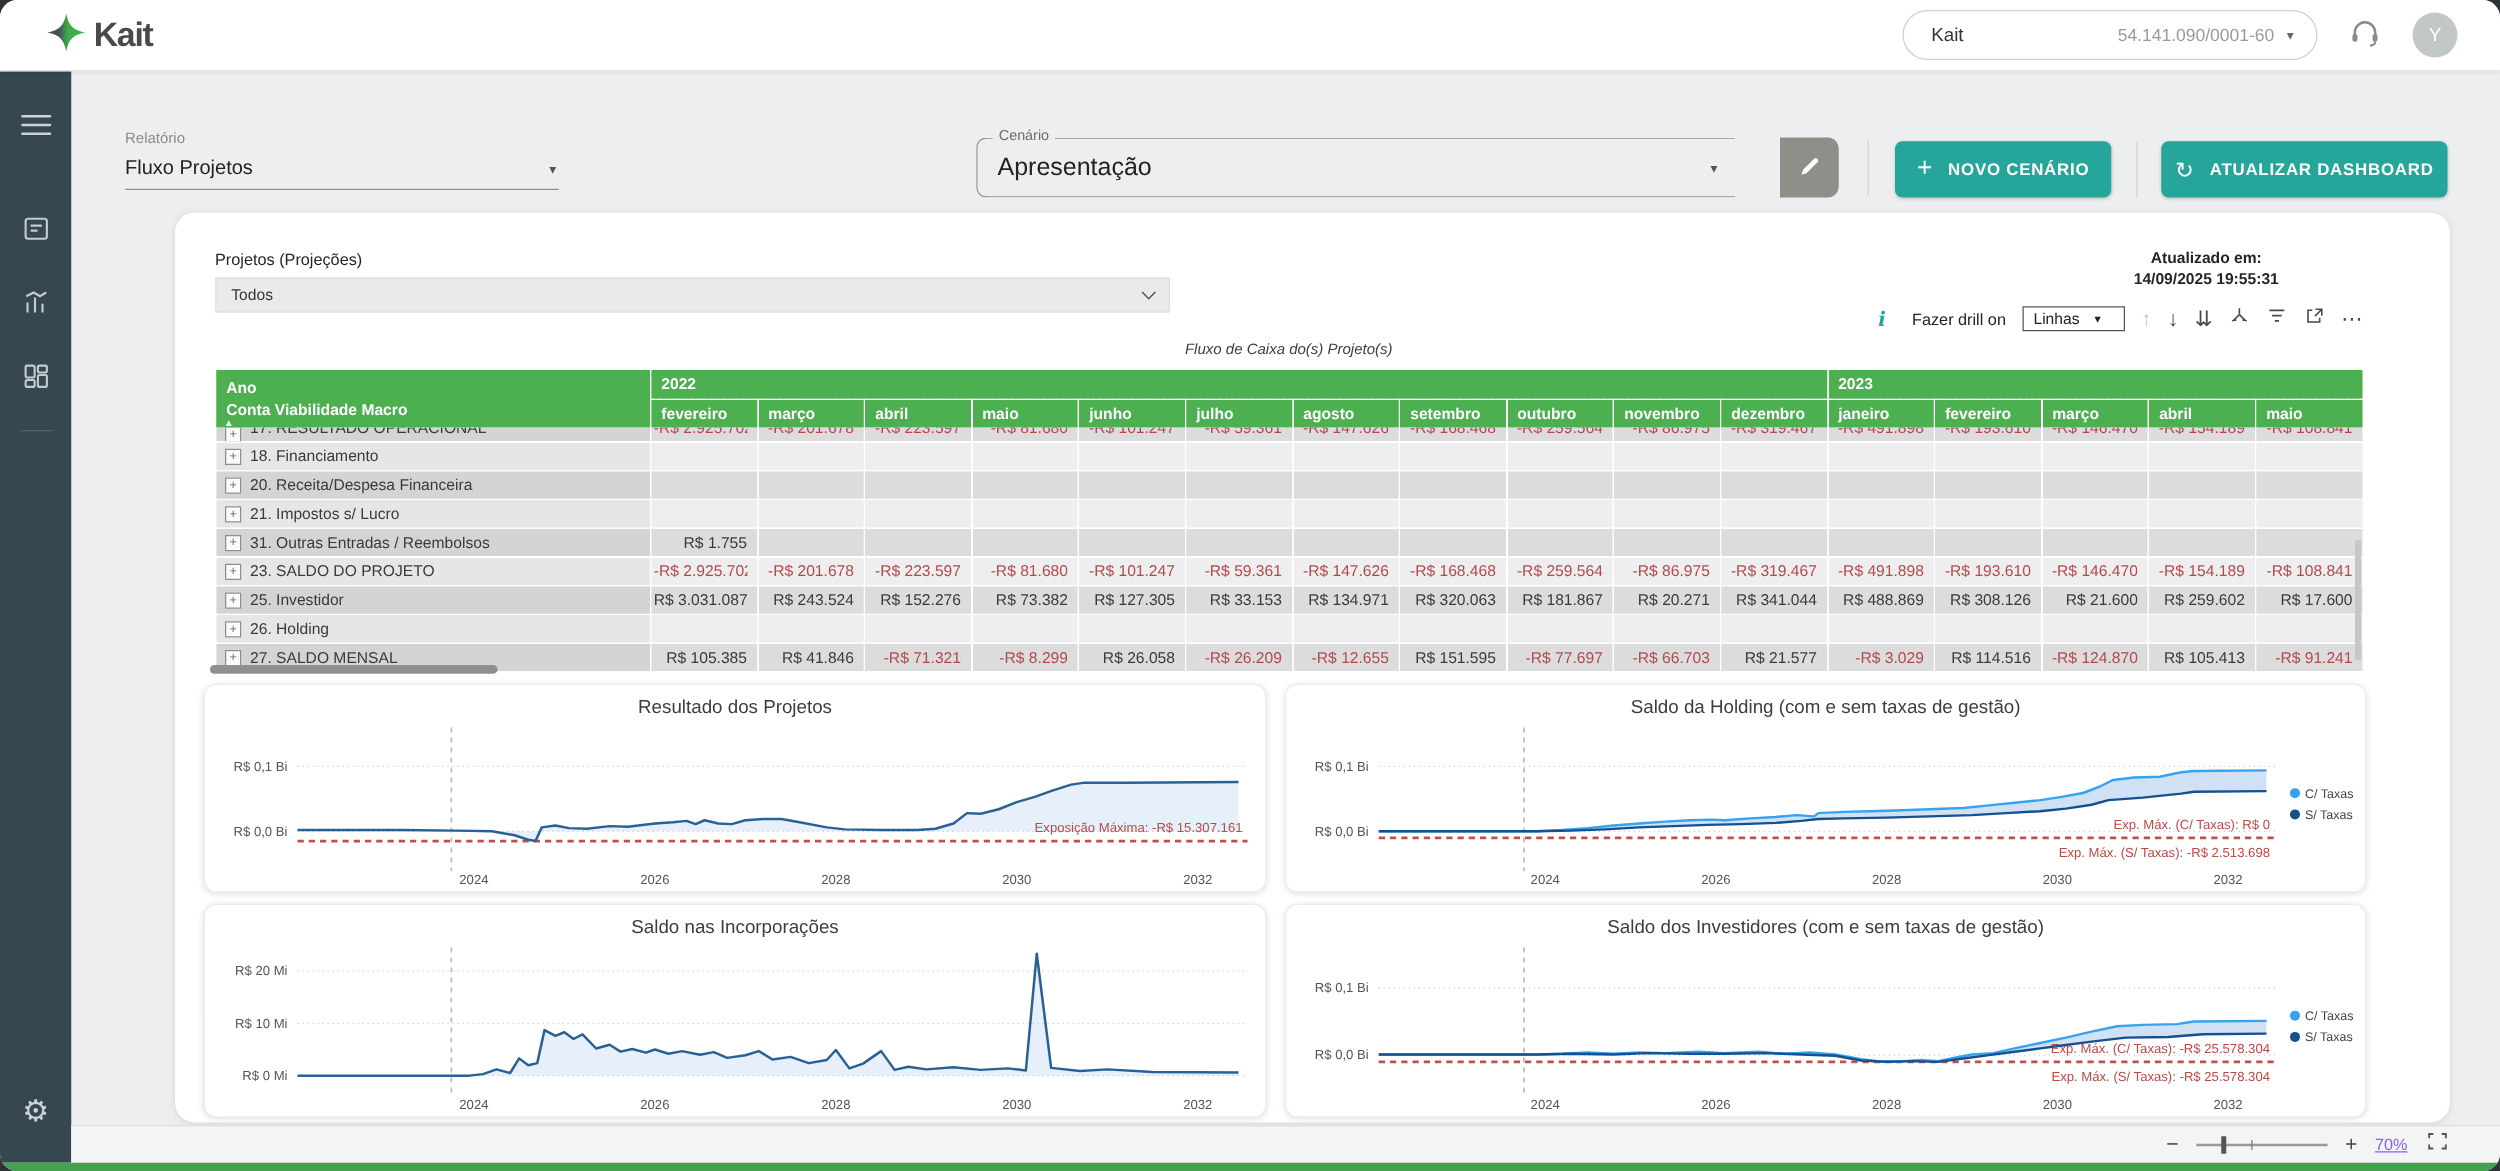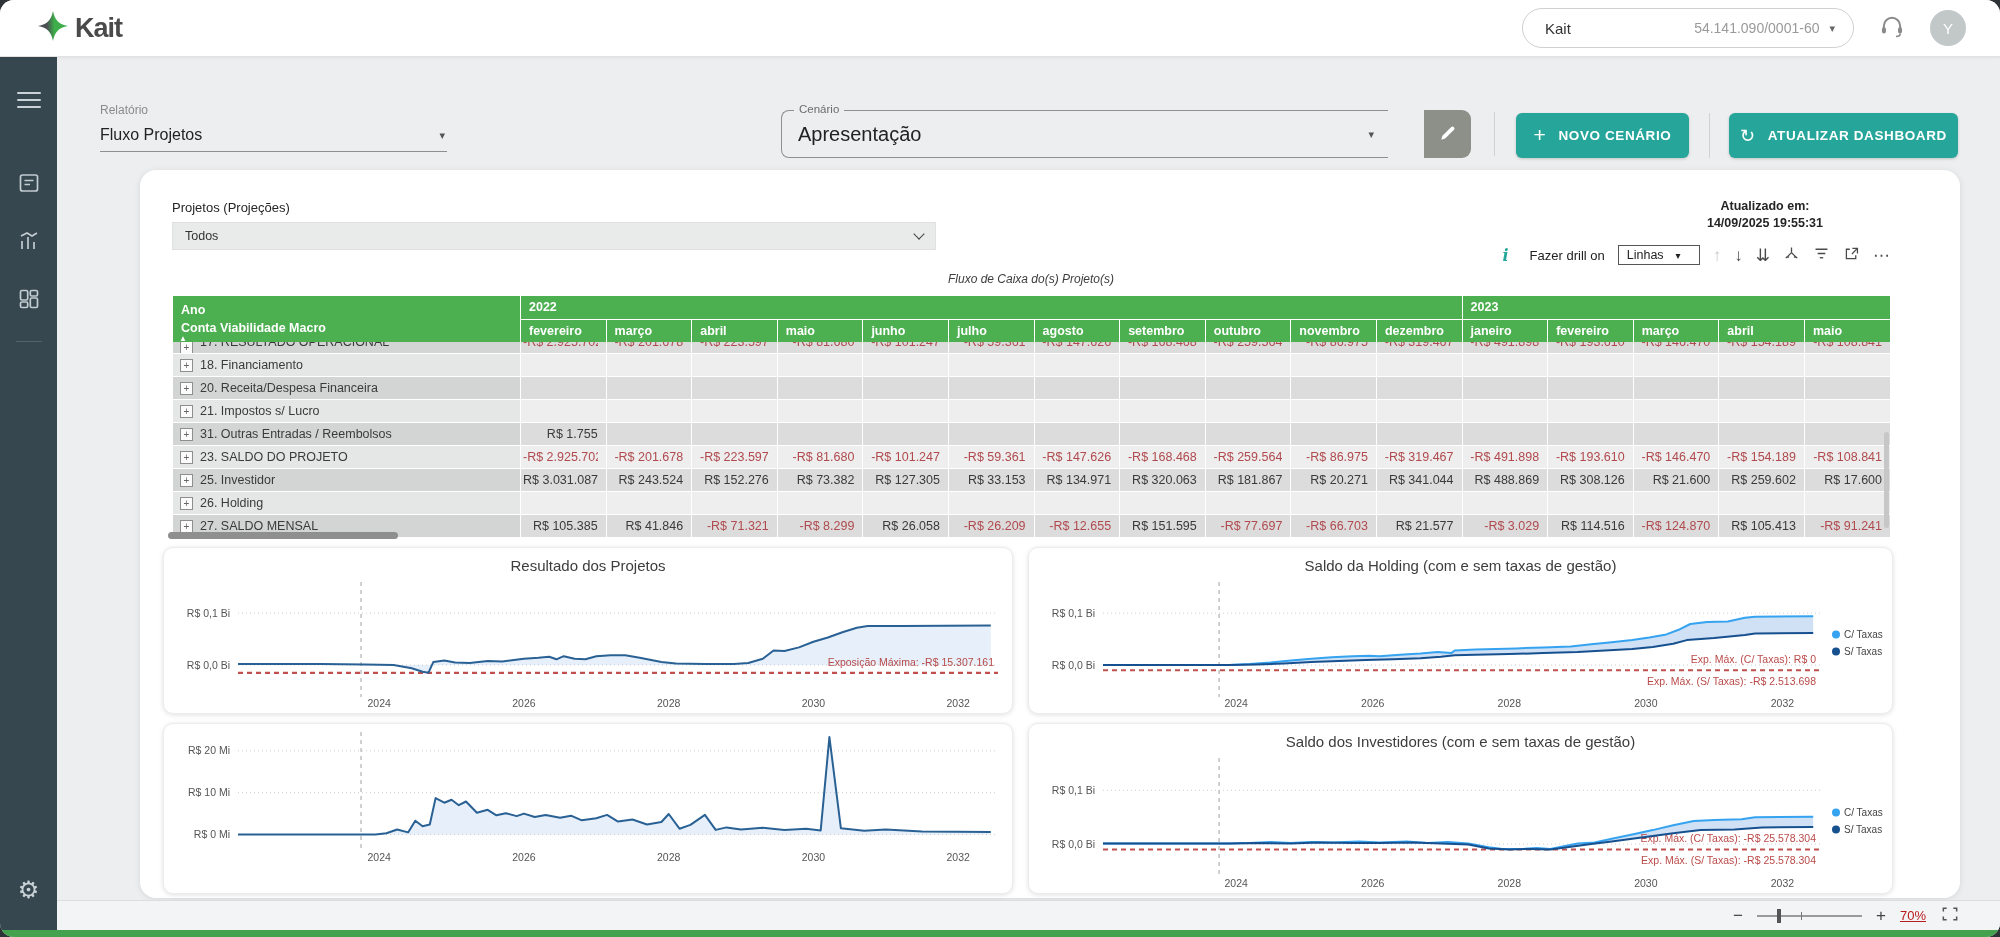--- a/index.html
+++ b/index.html
@@ -122,21 +122,21 @@
   .leg { fill:#444; font-size:10px; }
 
   
   .bottombar { position:absolute; left:57px; top:900px; width:1943px; height:30px; background:#f2f4f5;
                border-top:1px solid #dddddd; display:flex; align-items:center; justify-content:flex-end;
                padding-right:40px; gap:14px; z-index:25; }
   .zminus,.zplus { font-size:17px; color:#444; cursor:pointer; line-height:1; }
   .ztrack { position:relative; width:105px; height:2px; background:#9a9a9a; cursor:pointer; }
   .zthumb { position:absolute; left:20px; top:-6px; width:4px; height:14px; background:#555; cursor:grab; }
   .ztick { position:absolute; left:44px; top:-3px; width:1px; height:8px; background:#777; }
-  .zpct { font-size:13px; color:#b91c1c;text-decoration:underline; }
+  .zpct { font-size:13px; color:#8b5cf6;text-decoration:underline; }
   .green-strip { position:absolute; left:0; top:930px; width:2000px; height:7px; background:#44a14e; }
 </style>
 </head>
 <body>
 
 <div class="window">
 
   <div class="topbar">
     <div class="logo">
       <span>
@@ -925,20 +925,21 @@
           <text x="787" y="111.23809523809524" class="ann" text-anchor="end">Exp. Máx. (S/ Taxas): -R$ 2.513.698</text>
           <polyline points="74.0,91.0 200.3,91.0 220.8,90.0 241.3,88.5 261.8,86.4 282.3,84.8 302.8,83.3 323.2,82.2 340.3,81.7 350.6,82.2 371.0,80.7 391.5,79.6 408.6,78.1 422.3,79.1 425.7,76.5 446.2,75.5 466.6,75.0 487.1,74.4 514.4,73.4 541.8,72.4 562.2,70.3 582.7,68.2 603.2,66.1 620.3,63.5 637.4,60.4 651.0,55.2 661.3,50.0 678.3,48.0 698.8,47.4 715.9,43.8 726.1,42.8 784.2,42.3" fill="none" stroke="#35a3f0" stroke-width="2" stroke-linejoin="round"></polyline>
           <polyline points="74.0,91.0 200.3,91.0 227.6,90.5 255.0,89.5 282.3,87.9 309.6,86.9 336.9,85.9 364.2,85.3 391.5,84.3 412.0,82.7 425.7,81.2 446.2,80.7 480.3,80.1 514.4,79.1 548.6,78.1 575.9,76.5 603.2,75.0 623.7,72.9 644.2,69.8 657.8,66.1 685.2,64.1 715.9,60.9 726.1,59.4 784.2,58.9" fill="none" stroke="#17508f" stroke-width="2" stroke-linejoin="round"></polyline>
           <circle cx="807" cy="60.5" r="4" fill="#35a3f0"></circle>
           <text x="815" y="64" class="leg">C/ Taxas</text>
           <circle cx="807" cy="77.5" r="4" fill="#17508f"></circle>
           <text x="815" y="81" class="leg">S/ Taxas</text>
         </svg>
     </div>
     <div class="card" style="left:23px; top:553px; width:850px; height:171px;">
+      <div class="ctitle">Saldo nas Incorporações</div>
       <svg id="chart2" width="850" height="145">
           <line x1="74" y1="110.53703703703704" x2="834" y2="110.53703703703704" class="grid"></line>
           <text x="66" y="114.03703703703704" class="ylab" text-anchor="end">R$ 0 Mi</text>
           <line x1="74" y1="68.68518518518519" x2="834" y2="68.68518518518519" class="grid"></line>
           <text x="66" y="72.18518518518519" class="ylab" text-anchor="end">R$ 10 Mi</text>
           <line x1="74" y1="26.83333333333333" x2="834" y2="26.83333333333333" class="grid"></line>
           <text x="66" y="30.33333333333333" class="ylab" text-anchor="end">R$ 20 Mi</text>
           <text x="215.14285714286044" y="137" class="xlab" text-anchor="middle">2024</text>
           <text x="359.90476190476517" y="137" class="xlab" text-anchor="middle">2026</text>
           <text x="504.6666666666699" y="137" class="xlab" text-anchor="middle">2028</text>

